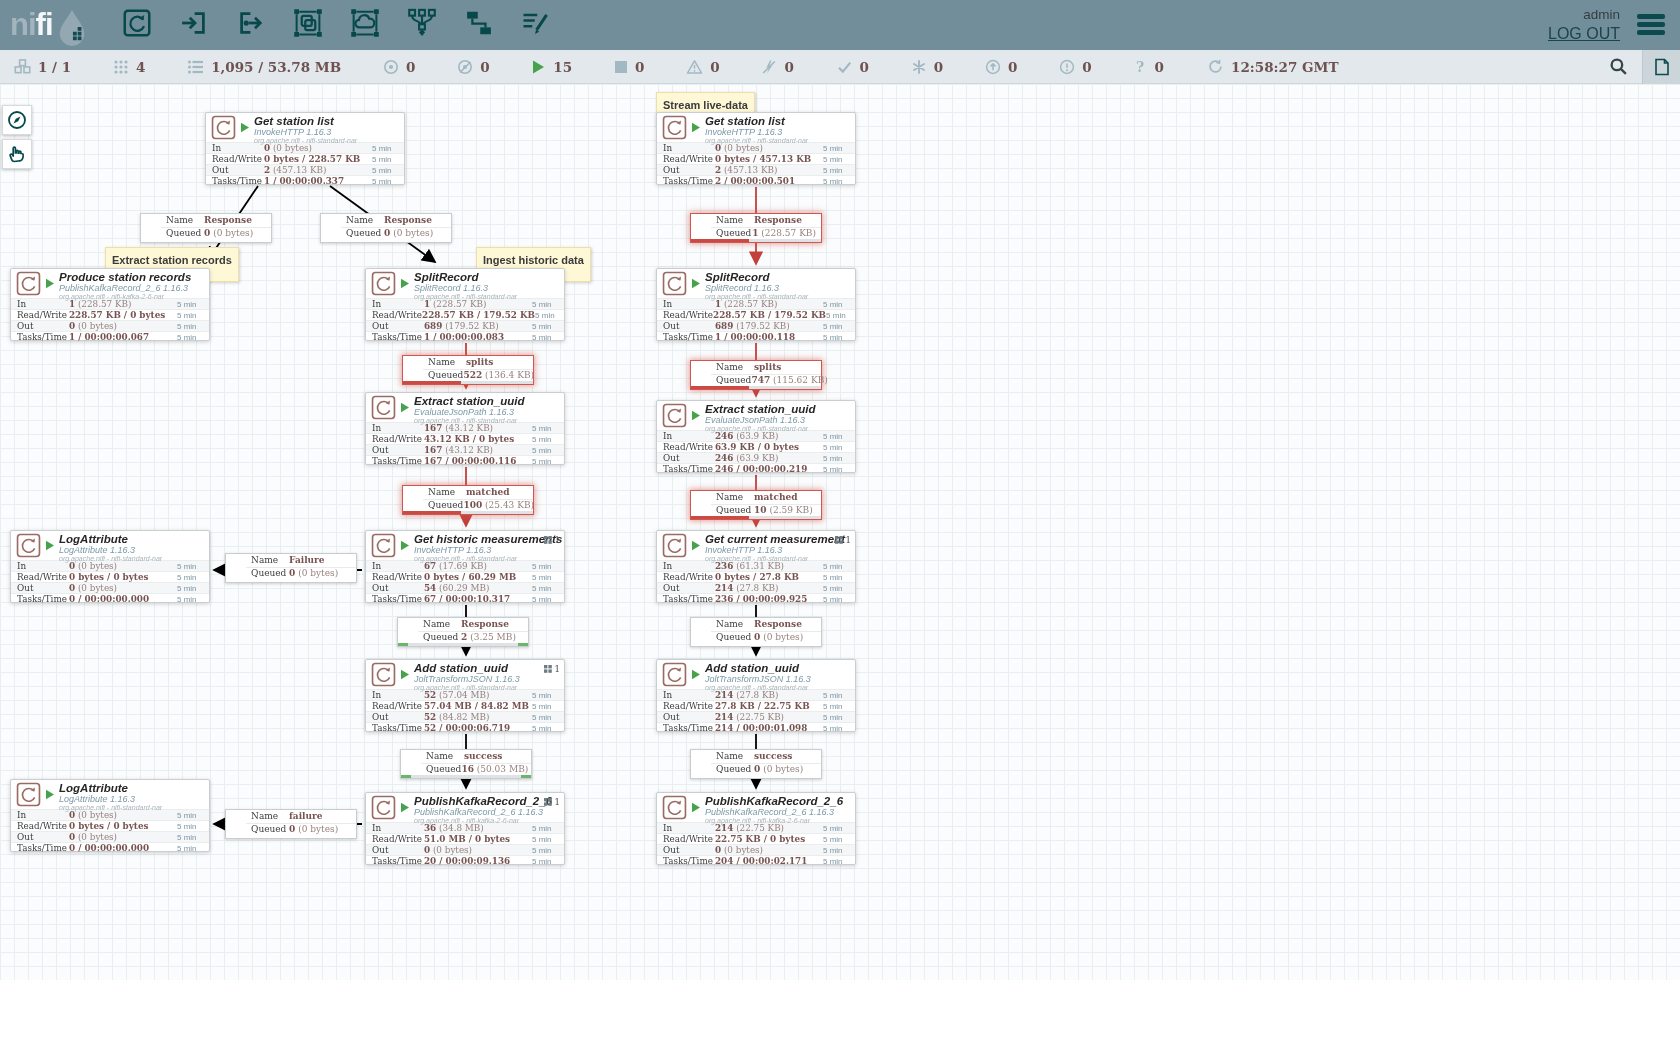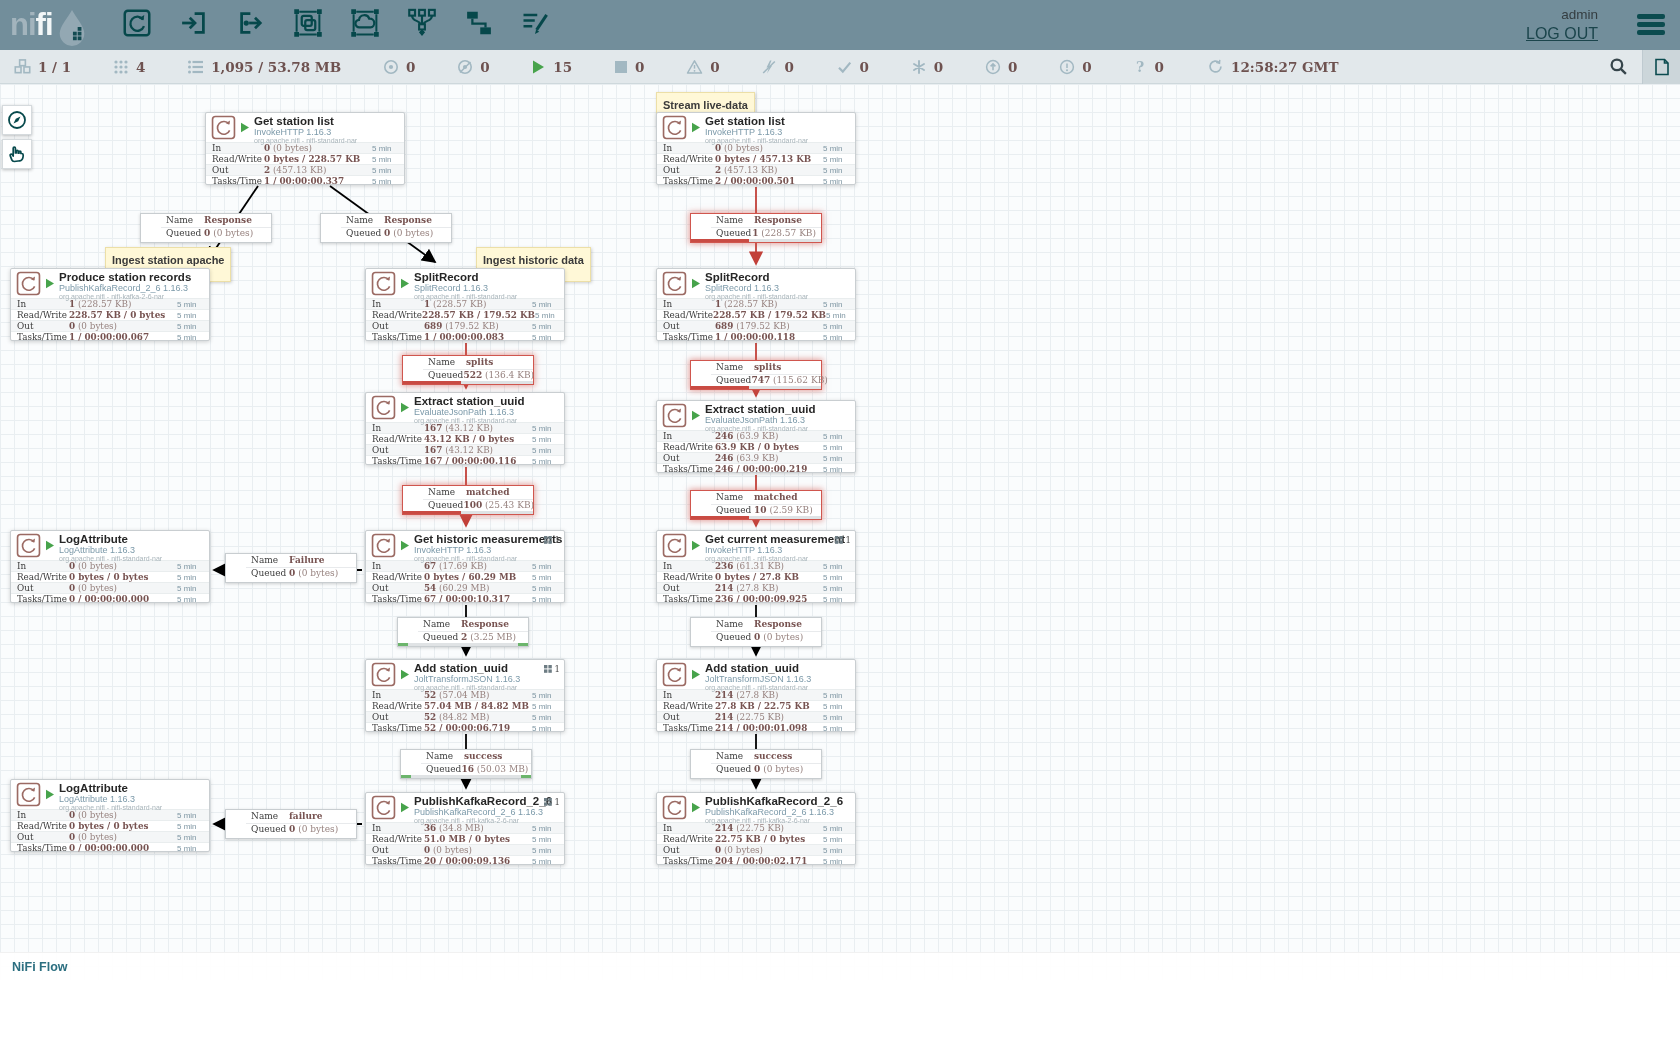--- a/index.html
+++ b/index.html
@@ -8,21 +8,21 @@
   .page { position:relative; width:1680px; height:1050px; }
 
   
   header { height:50px; background:#728e9b; display:flex; align-items:center; position:relative; }
   .logo { display:flex; align-items:center; margin-left:10px; }
   .logo-ni { font-weight:800; font-size:31px; letter-spacing:-1px; color:#a3b4bd; }
   .logo-fi { font-weight:800; font-size:31px; letter-spacing:-1px; color:#f3f7f8; }
   .logo-drop { display:flex; margin-left:2px; margin-top:4px; }
   .toolbar { display:flex; gap:25px; margin-left:32px; color:#06484b; }
   .tool { width:32px; height:32px; display:flex; align-items:center; justify-content:center; cursor:grab; }
-  .user-area { position:absolute; right:82px; top:7px; text-align:right; }
+  .user-area { position:absolute; right:60px; top:7px; text-align:right; }
   .user { font-size:13.5px; color:#343d41; }
   .logout { font-size:16px; color:#1b454c; text-decoration:underline; margin-top:3px; cursor:pointer; }
   .hamburger { position:absolute; right:14px; top:11px; color:#0b4b4f; cursor:pointer; }
 
   
   .statusbar { height:34px; background:#e2e8eb; border-bottom:1px solid #ced8dc;
                display:flex; align-items:center; }
   .status-items { display:flex; justify-content:space-between; align-items:center;
                   width:1150px; margin-left:14px; }
   .sitem { display:flex; align-items:center; gap:7px; }
@@ -45,21 +45,21 @@
   .ylabel { position:absolute; height:35px; background:#fff8d7; border:1px solid #ecdfa7;
             box-shadow:1px 1px 3px rgba(0,0,0,.18); font-size:11px; font-weight:bold;
             color:#3a3a3a; line-height:16px; padding:4px 6px; white-space:nowrap; z-index:1; }
 
   .processor { position:absolute; width:200px; height:73px; background:#fff;
                border:1px solid #c9ced1; border-radius:2px; box-shadow:0 1px 4px rgba(0,0,0,.18);
                z-index:2; cursor:pointer; }
   .phead { position:relative; height:29px; }
   .picon { position:absolute; left:5px; top:2px; color:#9b6a63; display:flex; }
   .run { position:absolute; left:34px; top:9px; display:flex; color:#47a34b; }
-  .ptitles { margin-left:48px; padding-top:2px; white-space:nowrap; }
+  .ptitles { margin-left:48px; padding-top:2px; white-space:nowrap;font-style:italic; }
   .pname { font-size:11.5px; line-height:12px; font-weight:600; color:#262626; }
   .ptype { font-size:9px; line-height:10px; color:#7b99a9; }
   .pbundle { font-size:7px; line-height:7px; color:#a8b4ba; }
   .thread-badge { position:absolute; right:4px; top:4px; display:flex; align-items:center; gap:3px;
                   font-family:"DejaVu Serif", serif; font-size:8.5px; color:#4a4a4a; }
   .tb-icon { display:flex; color:#6d7c83; }
   .prow { height:11px; border-top:1px solid #e9edee; display:flex; align-items:center;
           padding:0 6px; font-family:"DejaVu Serif", serif; font-size:8.8px; color:#3d3d3d; }
   .prow.alt { background:#f4f6f7; }
   .rl { width:52px; }
@@ -383,21 +383,21 @@
         <line x1="756" y1="521" x2="756" y2="571" stroke="#000" stroke-width="1.8" marker-end="url(#ah-b)"></line>
         <line x1="466" y1="650" x2="466" y2="704" stroke="#000" stroke-width="1.8" marker-end="url(#ah-b)"></line>
         <line x1="756" y1="650" x2="756" y2="704" stroke="#000" stroke-width="1.8" marker-end="url(#ah-b)"></line>
         <line x1="362" y1="486" x2="214" y2="486" stroke="#000" stroke-width="1.8" marker-end="url(#ah-b)"></line>
         <line x1="362" y1="740" x2="214" y2="740" stroke="#000" stroke-width="1.8" marker-end="url(#ah-b)"></line>
       </svg>
 
     <div>
 
     <div class="ylabel" style="left: 656px; top: 8px; position: absolute;"><span>Stream live-data</span></div>
-        <div class="ylabel" style="left: 105px; top: 163px; position: absolute;"><span>Ingest station apache</span></div>
+        <div class="ylabel" style="left: 105px; top: 163px; position: absolute;"><span>Extract station records</span></div>
         <div class="ylabel" style="left: 476px; top: 163px; position: absolute;"><span>Ingest historic data</span></div>
       </div>
 
     <div>
 
     <div class="processor" style="left: 205px; top: 28px; position: absolute;">
           <div class="phead">
             <span class="picon">
               <svg width="25" height="25" viewBox="0 0 26 26" fill="none" stroke="currentColor">
                 <rect x="1.6" y="1.6" width="22.8" height="22.8" rx="3" stroke-width="1.7"></rect>
@@ -1242,19 +1242,16 @@
         </button>
         <button class="pal-btn" style="left: 2px; top: 55px; position: absolute;">
           <span style="display:flex">
             <svg width="20" height="20" viewBox="0 0 20 20" fill="none" stroke="currentColor" stroke-width="1.7" stroke-linejoin="round">
               <path d="M7.2 17.5 q-1.8 0-2.4-1.6 L3.2 11.6 q-.4-1 .5-1.4 q.9-.4 1.5.4 l1 1.4 V4.2 q0-1.2 1.1-1.2 q1.1 0 1.1 1.2 V9 h.8 V7.4 q0-1.1 1-1.1 q1 0 1 1.1 V9.2 h.8 V8 q0-1 .95-1 q.95 0 .95 1 v1.5 h.7 q1.6 0 1.6 1.6 q0 4.4-2.2 5.4 q-1.1.5-2.9.5 Z"></path>
             </svg>
           </span>
         </button>
       </div>
 
-    <div class="breadcrumb-bar">
-      <span class="crumb">NiFi Flow</span>
-    </div>
   </div>
 
   <div class="footer-space"></div>
 </div>
 
 </body></html>

